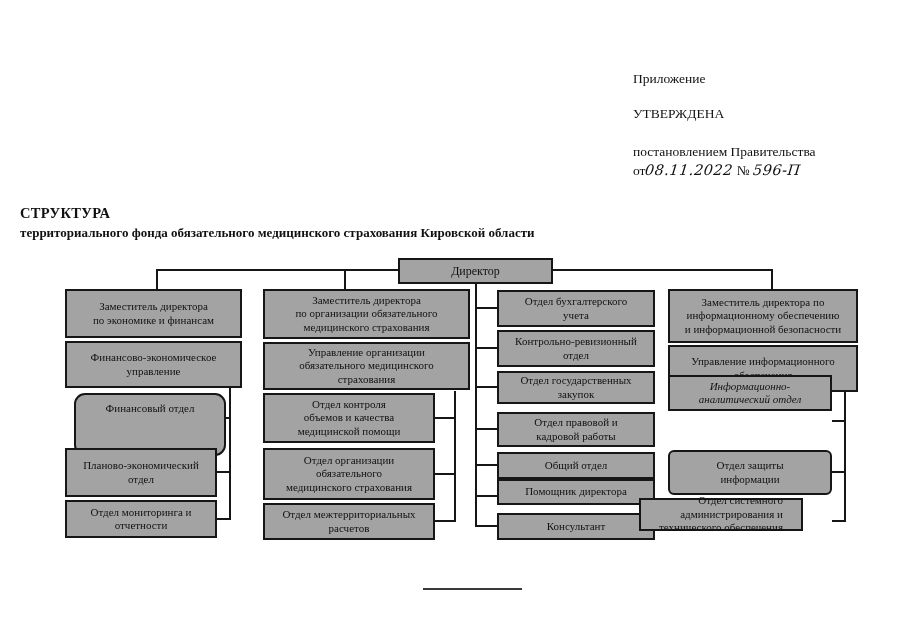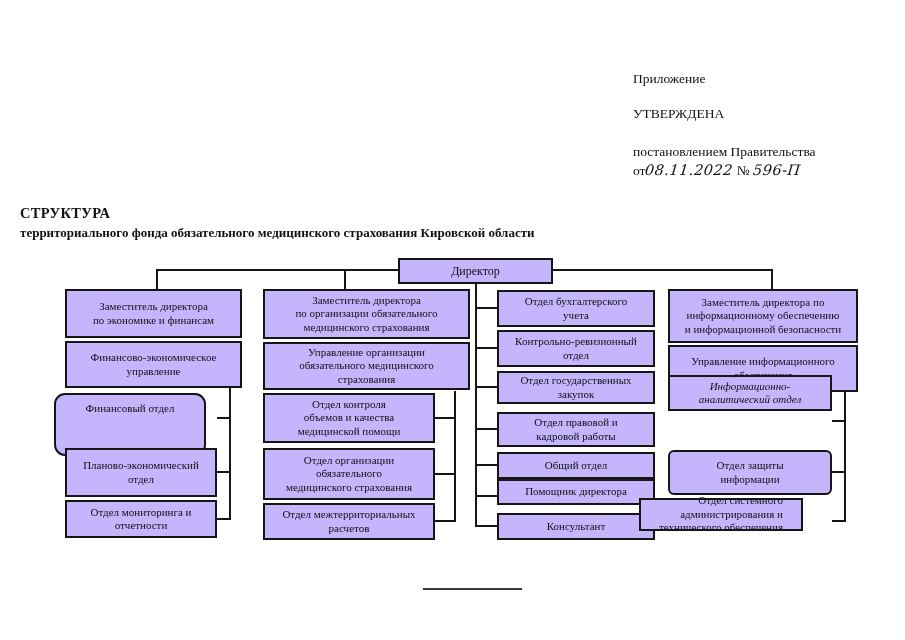--- a/index.html
+++ b/index.html
@@ -15,21 +15,21 @@
   .hand{font-style:italic;font-family:"DejaVu Serif",serif;font-size:14.5px;letter-spacing:.5px;transform:skewX(-6deg);display:inline-block;}
   
   .doc-title{position:absolute;left:20px;top:205px;width:875px;font-weight:bold;}
   .doc-title .t1{font-size:14.5px;letter-spacing:.3px;}
   .doc-title .t2{font-size:13px;margin-top:3px;}
   
   svg.lines{position:absolute;left:0;top:0;z-index:1;}
   
   .obox{
     position:absolute;z-index:2;box-sizing:border-box;
-    border:2px solid #161616;background:#c4b5fd;
+    border:2px solid #161616;background:#a3a3a3;
     display:flex;align-items:center;justify-content:center;
     text-align:center;font-size:11px;line-height:1.22;
     white-space:pre-line;padding:1px 2px;
   }
   .obox.vtop{align-items:flex-start;padding-top:7px;}
   .obox.director{font-size:12px;}
   
   .footer-rule{position:absolute;left:423px;top:588px;width:99px;height:2px;background:#3a3a3a;}
 </style>
 </head>
@@ -67,21 +67,21 @@
     <path d="M845,391 L845,522 M832,421 L845,421 M832,472 L845,472 M832,521 L845,521"></path>
   </g>
 </svg>
 
 <div class="obox director" style="left:398px;top:258px;width:155px;height:26px;">Директор</div>
 
 <div class="obox" style="left:65px;top:289px;width:177px;height:49px;">Заместитель директора
 по экономике и финансам</div>
 <div class="obox" style="left:65px;top:341px;width:177px;height:47px;">Финансово-экономическое
 управление</div>
-<div class="obox vtop" style="left:54px;top:393px;width:152px;height:63px;border-radius:11px;">Финансовый отдел</div>
+<div class="obox vtop" style="left:74px;top:393px;width:152px;height:63px;border-radius:11px;">Финансовый отдел</div>
 <div class="obox" style="left:65px;top:448px;width:152px;height:49px;">Планово-экономический
 отдел</div>
 <div class="obox" style="left:65px;top:500px;width:152px;height:38px;">Отдел мониторинга и
 отчетности</div>
 
 <div class="obox" style="left:263px;top:289px;width:207px;height:50px;">Заместитель директора
 по организации обязательного
 медицинского страхования</div>
 <div class="obox" style="left:263px;top:342px;width:207px;height:48px;">Управление организации
 обязательного медицинского

